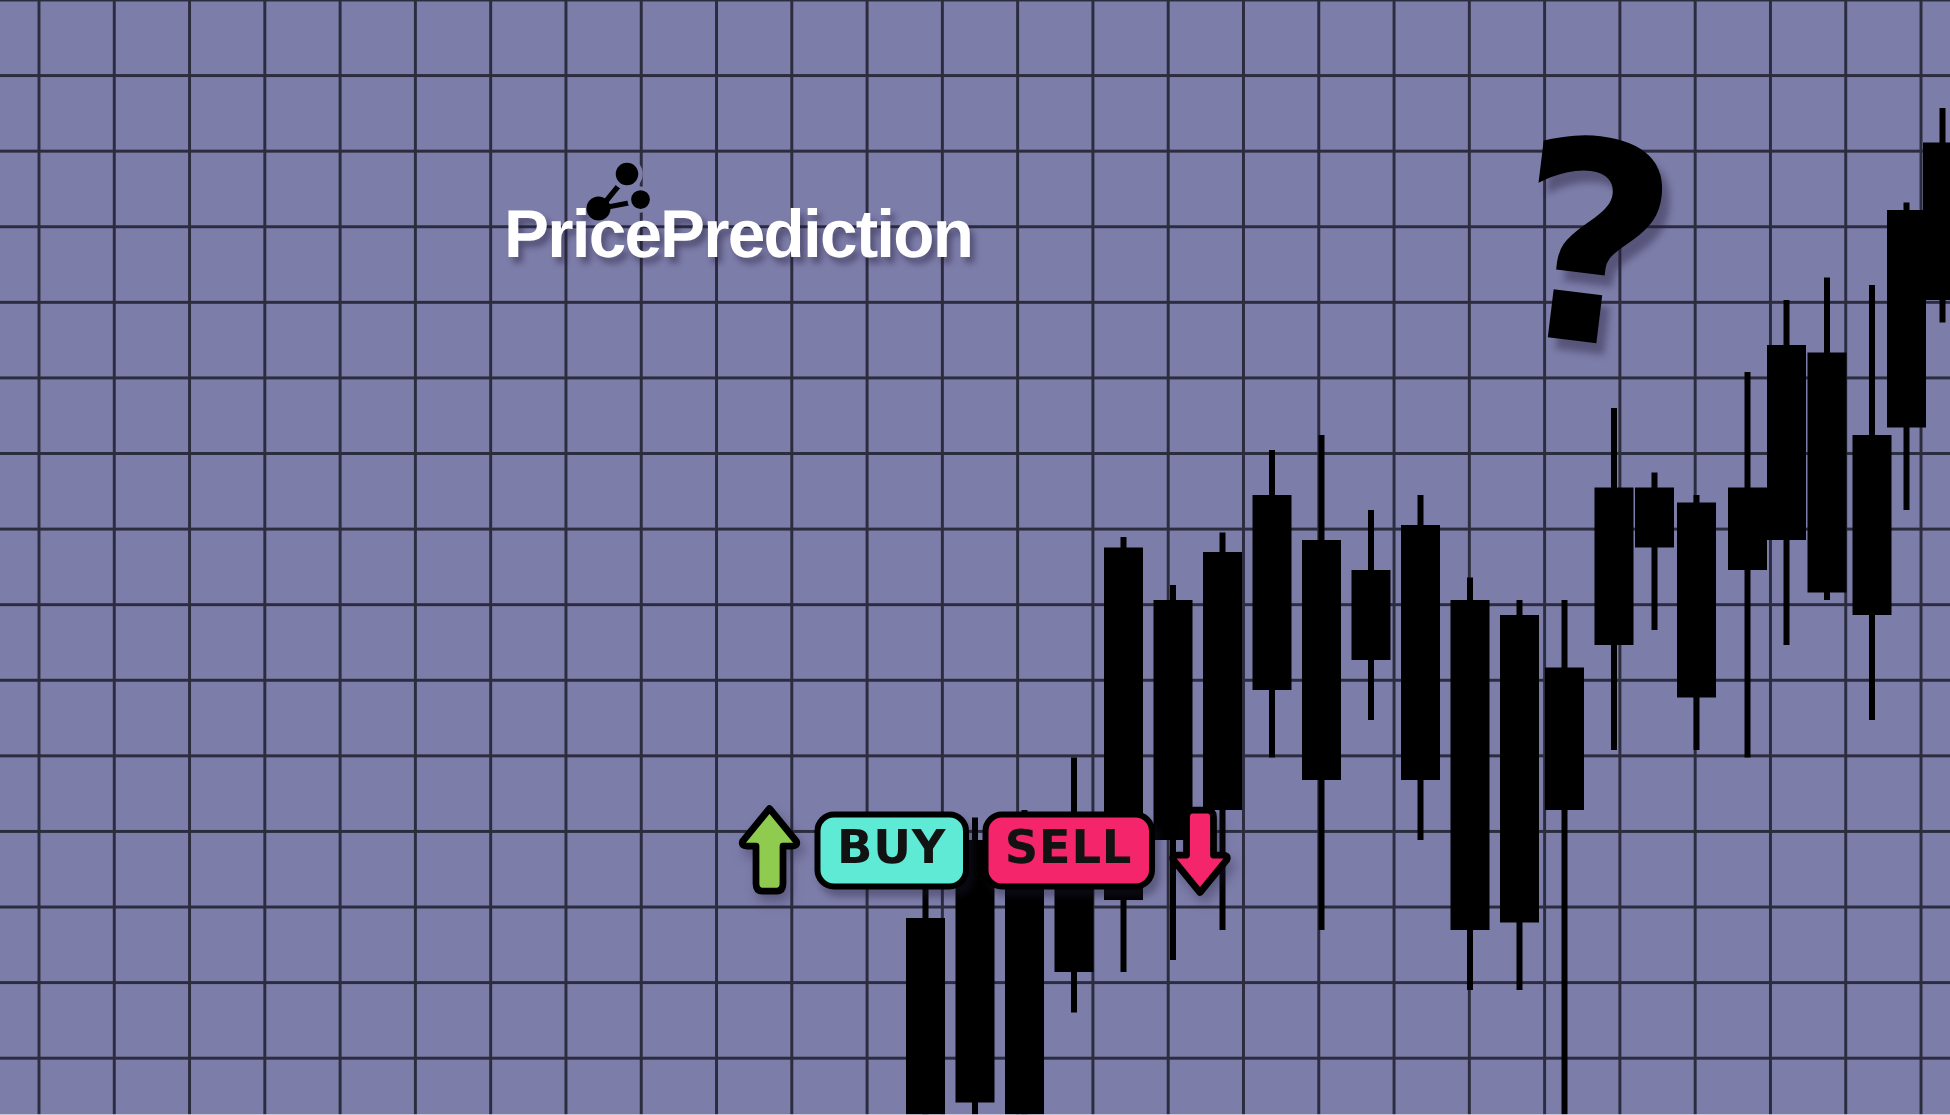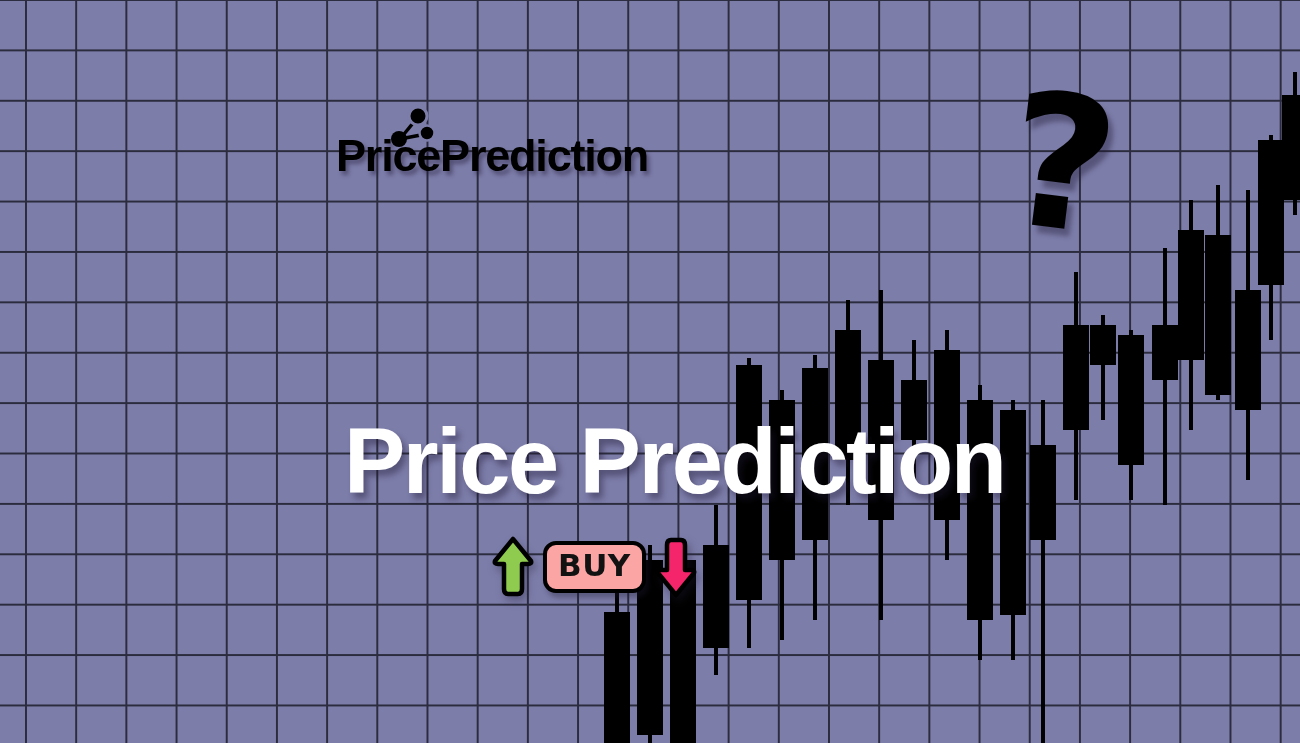--- a/index.html
+++ b/index.html
@@ -37,21 +37,21 @@
   
   .logo{
     position:absolute;left:336px;top:133px;
     display:flex;align-items:flex-end;
   }
   .logo-icon{
     position:absolute;left:50px;top:-28px;
     width:56px;height:44px;
   }
   .logo-text{
-    font-size:45px;font-weight:bold;color:#000000;
+    font-size:45px;font-weight:bold;color:#ffffff;
     letter-spacing:-1.2px;line-height:1;
     text-shadow:3px 4px 4px rgba(30,25,50,0.45);
     white-space:nowrap;
   }
 
   
   .title-main{
     position:absolute;left:332px;top:194px;
     font-size:210px;font-weight:bold;color:#fff;
     line-height:1;letter-spacing:-4px;white-space:nowrap;
@@ -81,21 +81,21 @@
   }
   .arrow-up,.arrow-down{width:42px;height:62px;display:block;}
   .pill{
     border:4px solid #000;border-radius:13px;
     padding:3px 11px 5px;
     font-size:31px;font-weight:bold;color:#121212;
     letter-spacing:0.5px;line-height:1.15;
     font-family:"DejaVu Sans",sans-serif;
     box-shadow:3px 5px 5px rgba(30,25,50,0.35);
   }
-  .pill-buy{background:#fca5a5;}
+  .pill-buy{background:#5eead4;}
   .pill-sell{background:#f4256a;}
   .shadow-svg{filter:drop-shadow(3px 5px 4px rgba(30,25,50,0.35));}
 </style>
 </head>
 <body>
 
 <div id="stage">
 
   <div class="grid"></div>
 
@@ -202,27 +202,27 @@
       <line x1="14" y1="34" x2="40" y2="29" stroke="#000" stroke-width="3.5"></line>
       <circle cx="32" cy="11" r="9" fill="#000" stroke="#7d7daa" stroke-width="3"></circle>
       <circle cx="32" cy="11" r="5" fill="#000"></circle>
       <circle cx="41" cy="28" r="7.5" fill="#000" stroke="#7d7daa" stroke-width="2.5"></circle>
       <circle cx="41" cy="28" r="4" fill="#000"></circle>
       <circle cx="13" cy="34" r="8" fill="#000"></circle>
     </svg>
     <span class="logo-text">PricePrediction</span>
   </div>
 
-  <div class="title-sub">Price Prediction</div>
 
   <div class="cta">
     <svg class="arrow-up shadow-svg" viewBox="0 0 42 62">
       <path d="M21 3 L39 25 Q40 28 36 28 L30 28 L30 53 Q30 58 26 58 L16 58 Q12 58 12 53 L12 28 L6 28 Q2 28 3 25 Z" fill="#8fcb4e" stroke="#000" stroke-width="4.5" stroke-linejoin="round"></path>
     </svg>
 
     <div class="pill pill-buy">BUY</div>
+    <div class="pill pill-sell">SELL</div>
 
     <svg class="arrow-down shadow-svg" viewBox="0 0 42 62">
       <path d="M21 59 L39 37 Q40 34 36 34 L30 34 L30 9 Q30 4 26 4 L16 4 Q12 4 12 9 L12 34 L6 34 Q2 34 3 37 Z" fill="#f4256a" stroke="#000" stroke-width="4.5" stroke-linejoin="round"></path>
     </svg>
   </div>
 
 </div>
 
 </body></html>

